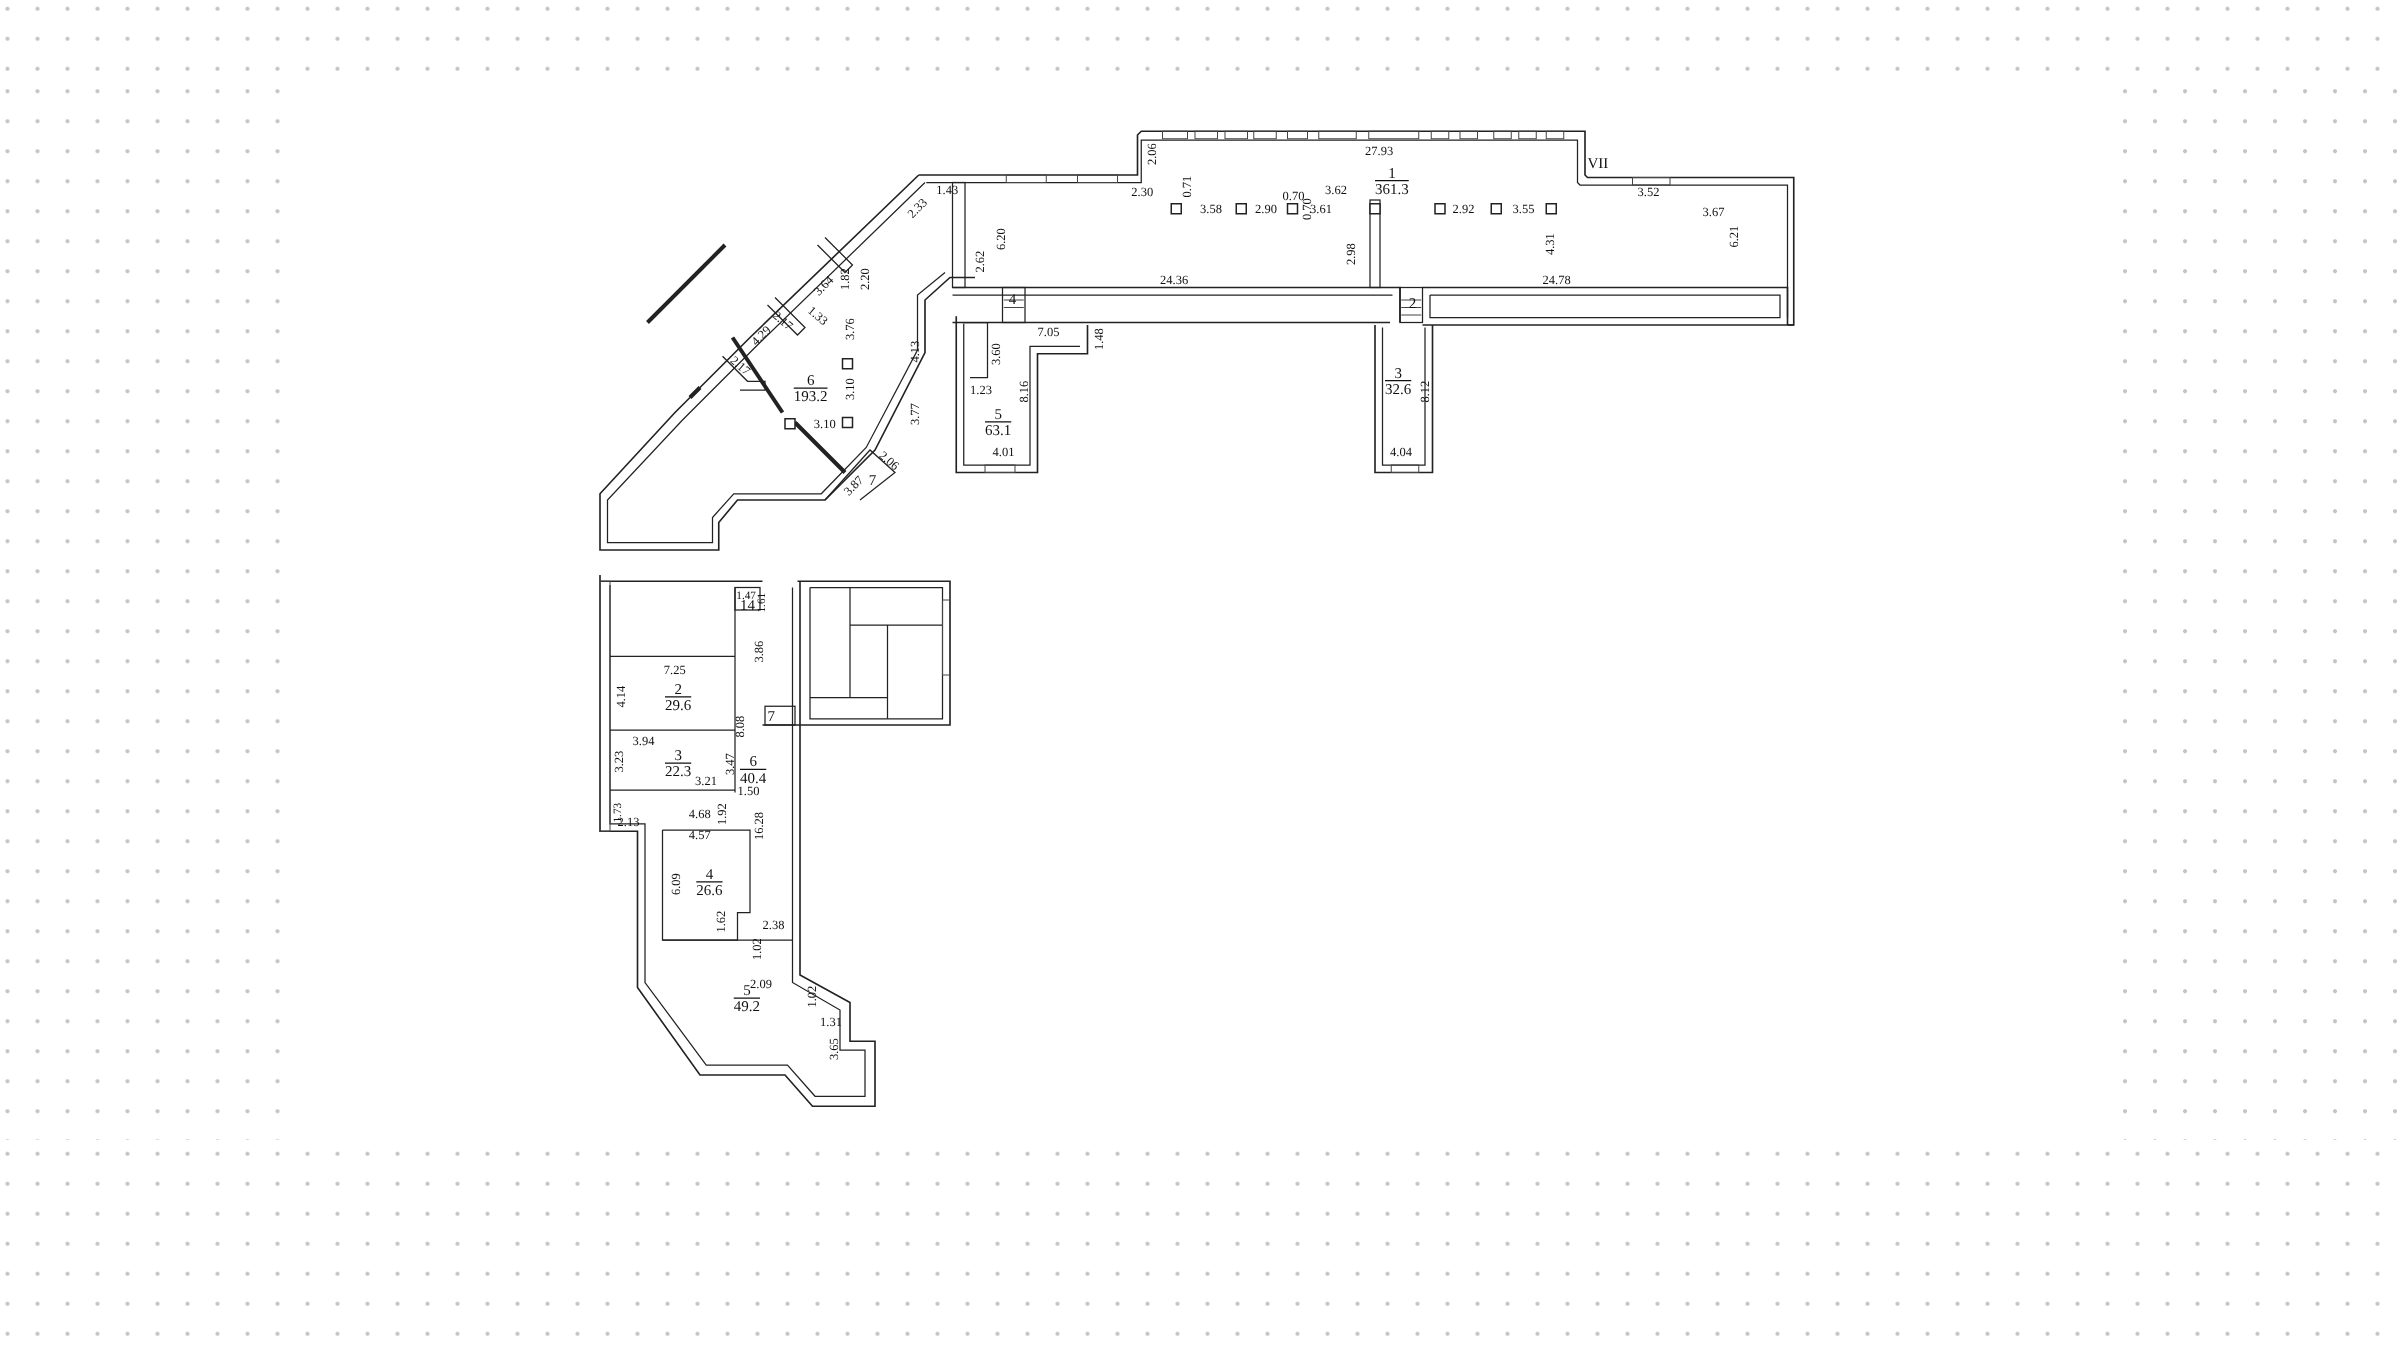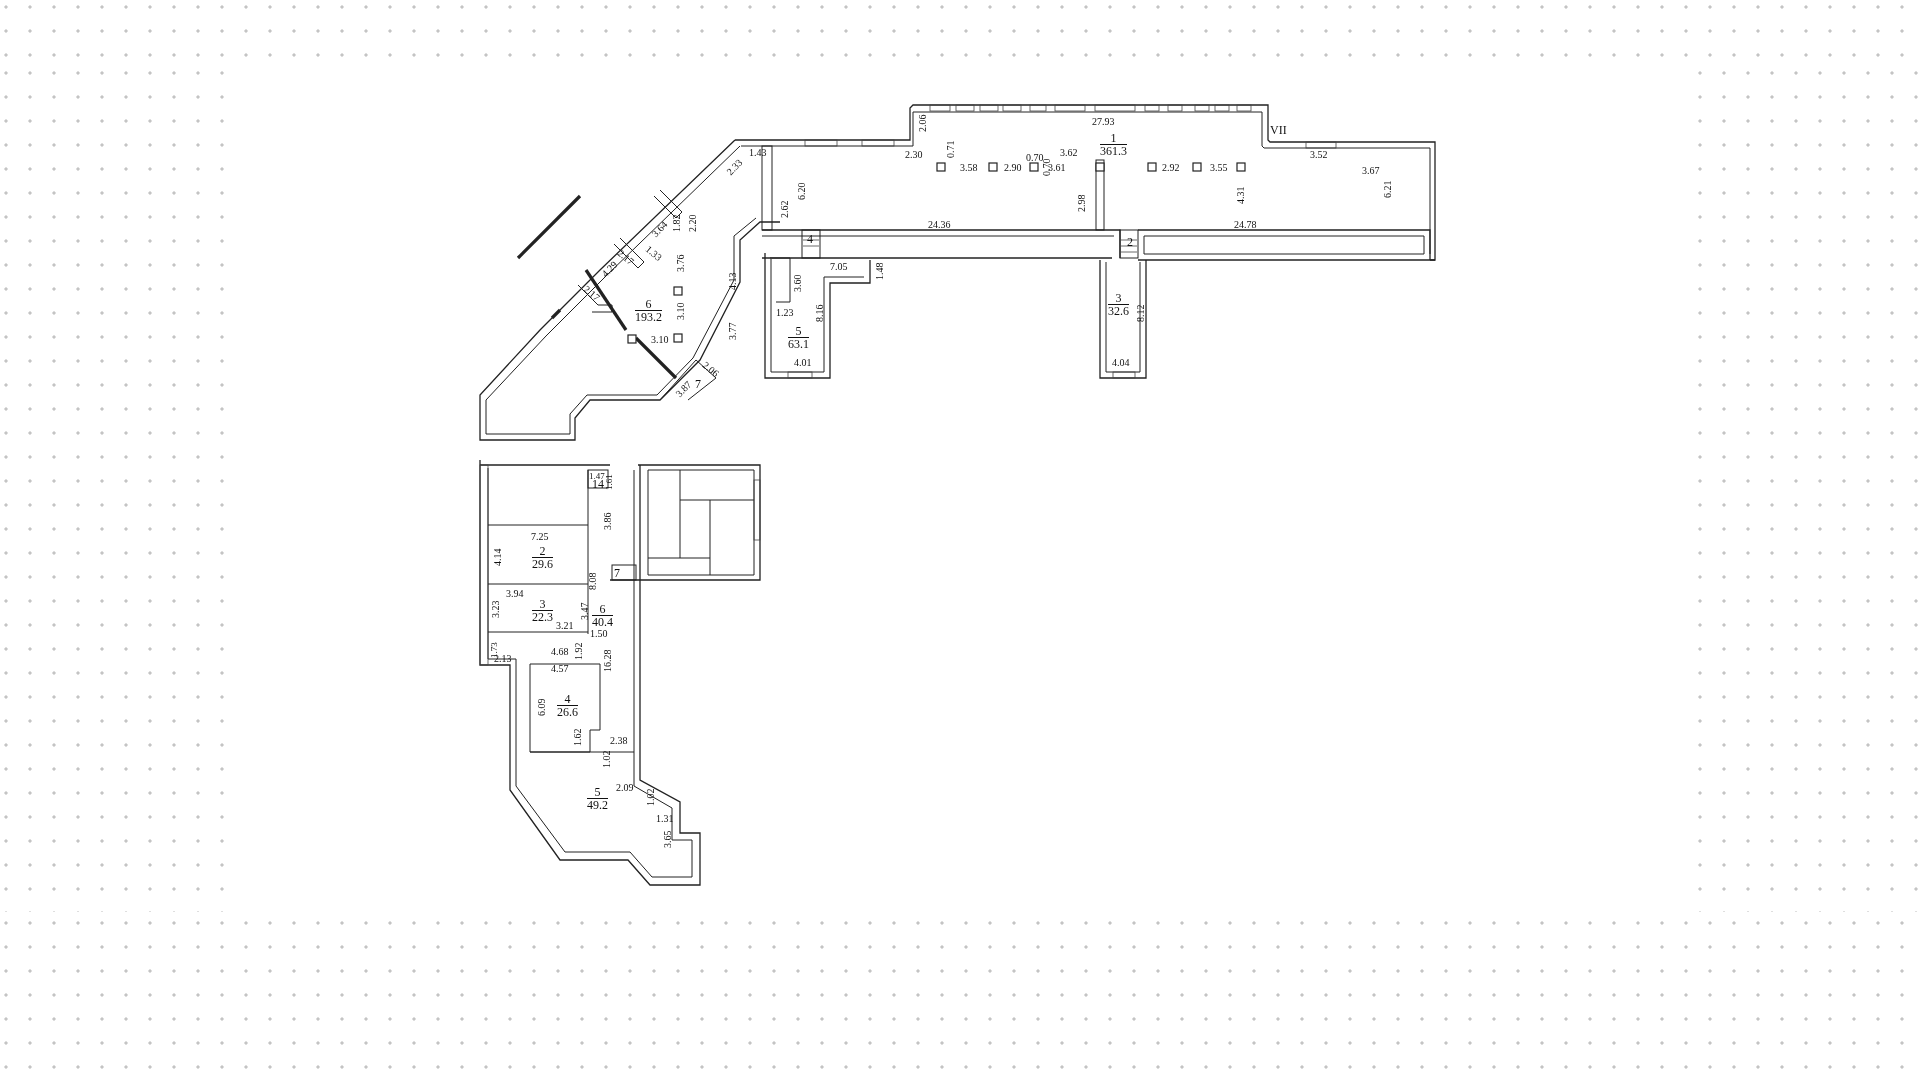--- a/index.html
+++ b/index.html
@@ -248,16 +248,16 @@
 <div class="lbl v" style="left:489px;top:658px;font-size:9px;">1.73</div>
 <div class="lbl" style="left:494px;top:654px;">2.13</div>
 <div class="lbl" style="left:551px;top:647px;">4.68</div>
 <div class="lbl v" style="left:574px;top:660px;">1.92</div>
 <div class="lbl" style="left:551px;top:664px;">4.57</div>
 <div class="lbl v" style="left:603px;top:672px;">16.28</div>
 <div class="lbl v" style="left:537px;top:716px;">6.09</div>
 <div class="lbl v" style="left:573px;top:746px;">1.62</div>
 <div class="lbl" style="left:610px;top:736px;">2.38</div>
 <div class="lbl v" style="left:602px;top:768px;">1.02</div>
-<div class="lbl" style="left:616px;top:783px;">2.09</div>
+<div class="lbl" style="left:600px;top:783px;">2.09</div>
 <div class="lbl v" style="left:646px;top:806px;">1.02</div>
 <div class="lbl" style="left:656px;top:814px;">1.31</div>
 <div class="lbl v" style="left:663px;top:848px;">3.65</div>
 
 </body></html>

